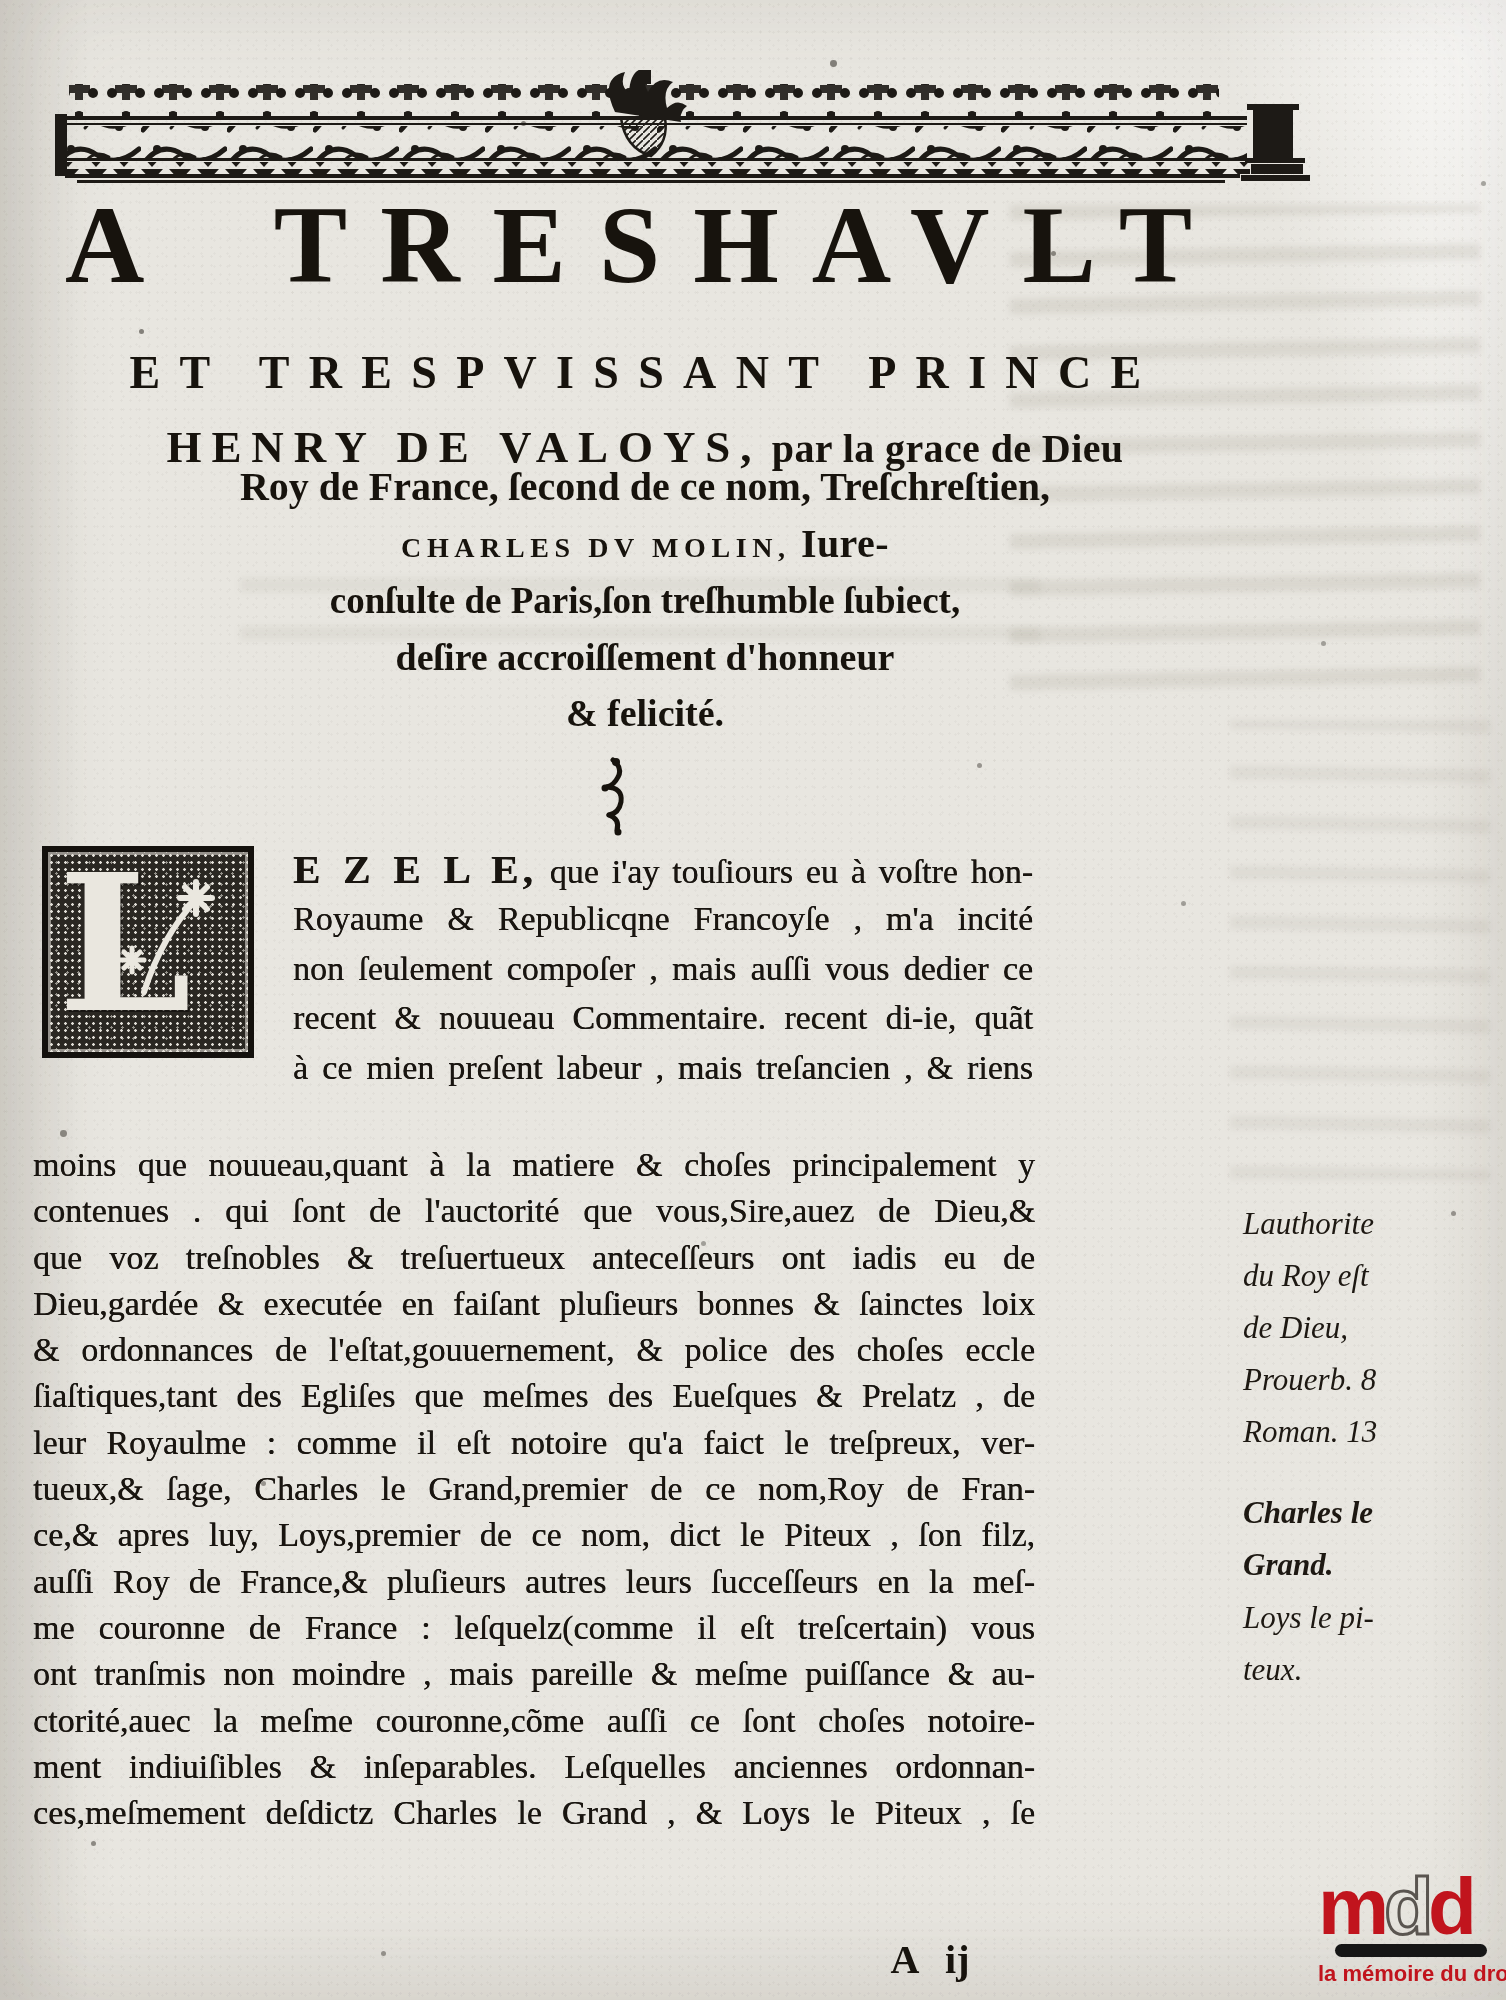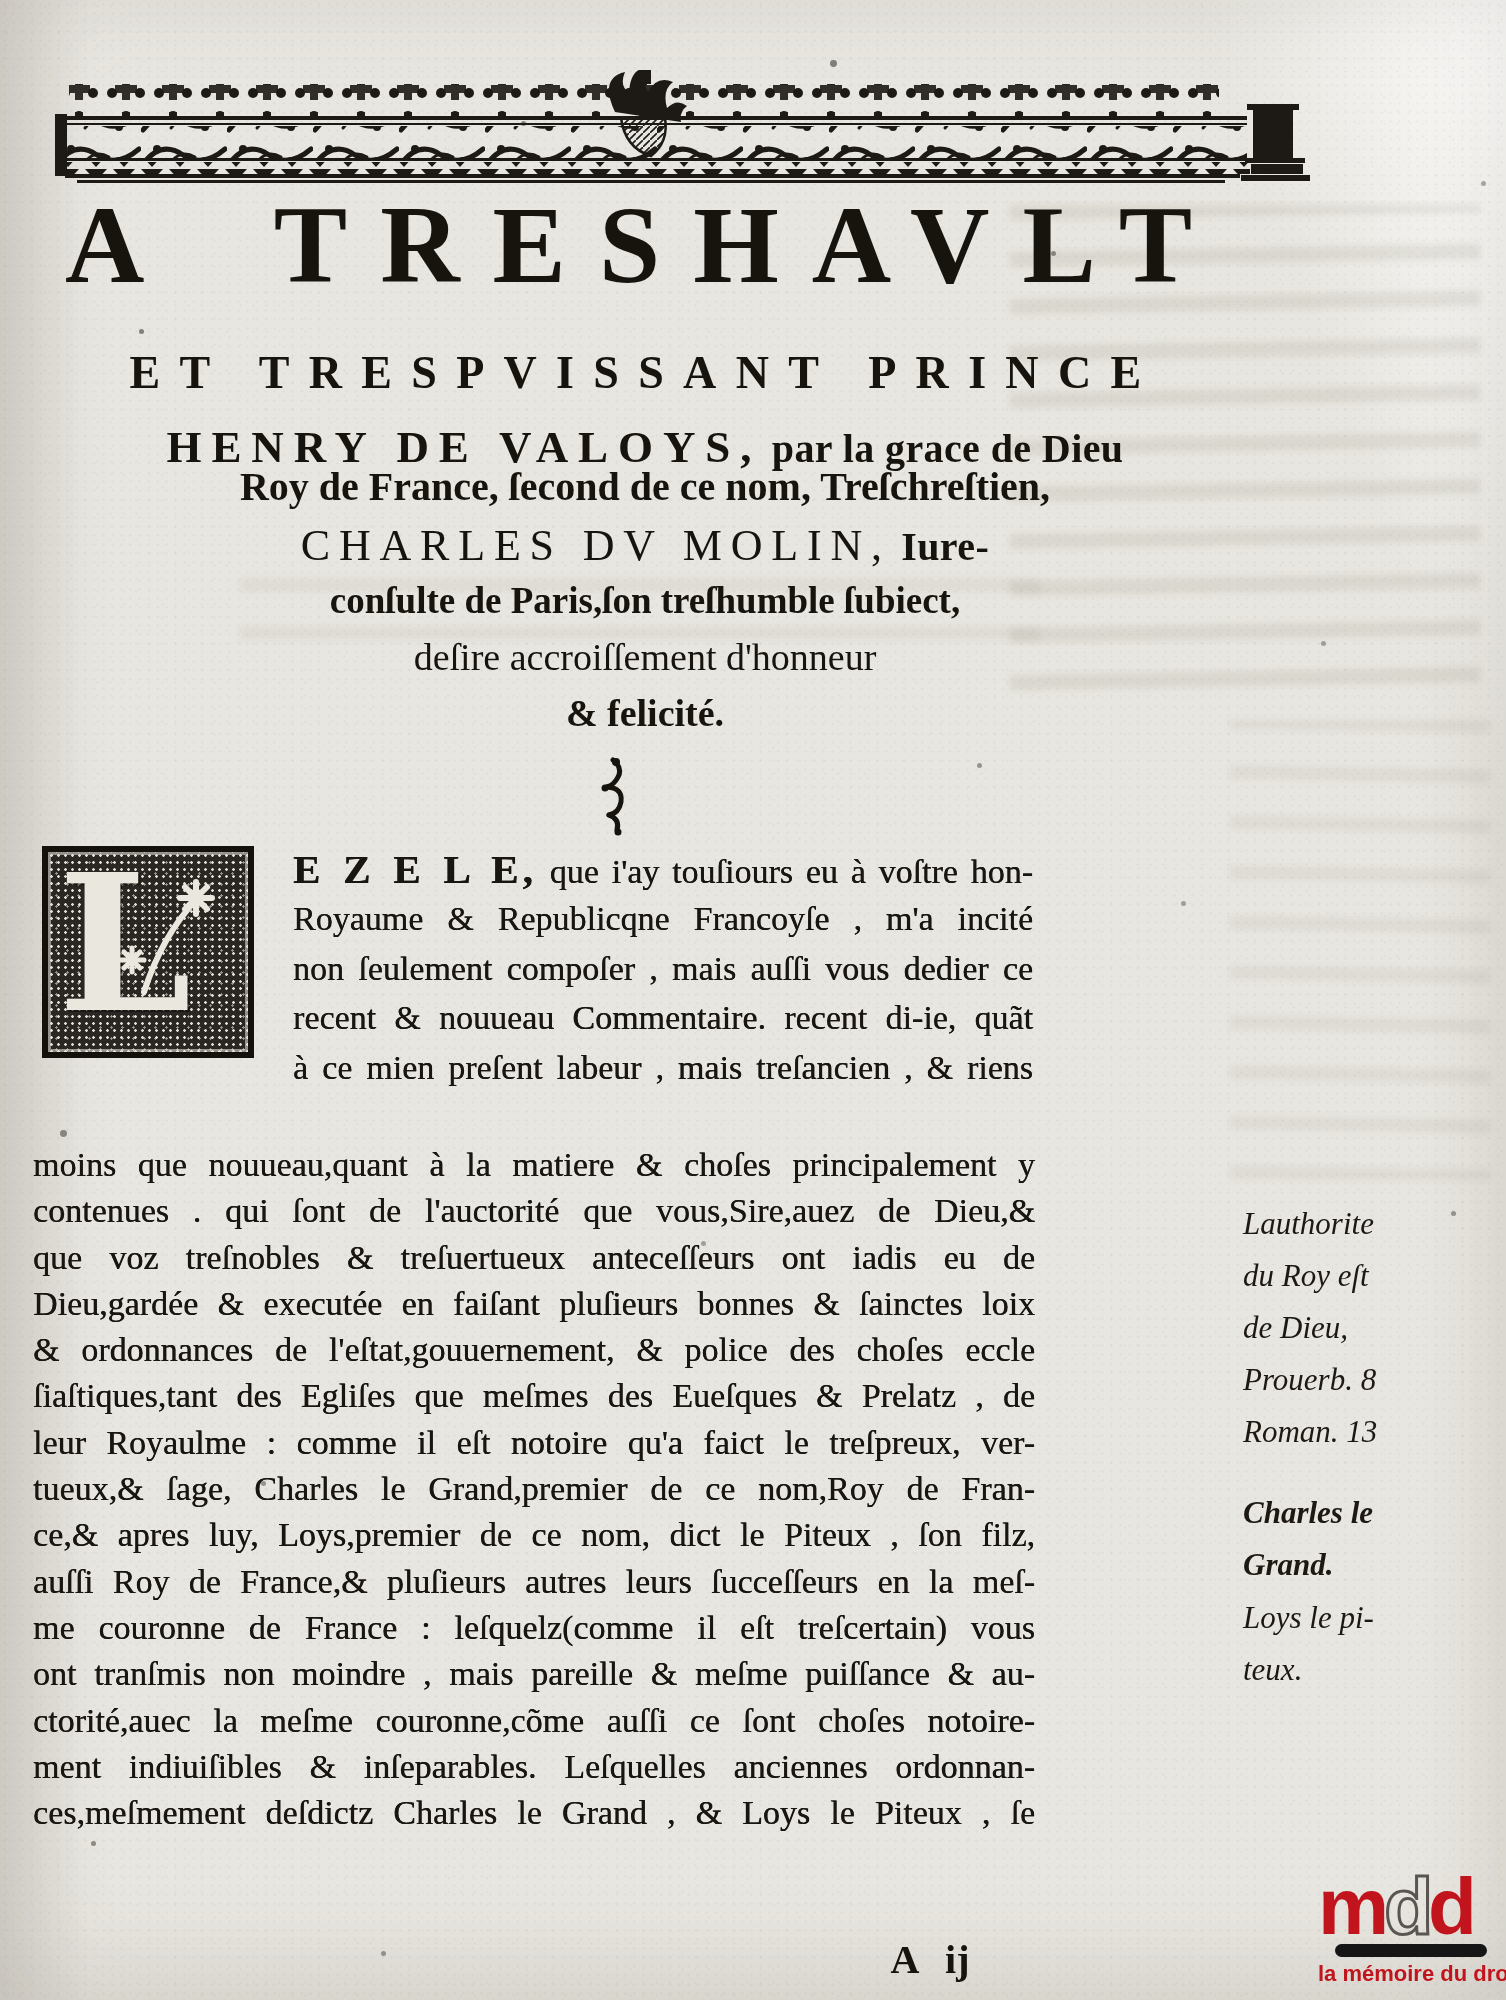--- a/index.html
+++ b/index.html
@@ -18,24 +18,24 @@
   }
   .abs{position:absolute;}
   
   .t-line{left:30px;width:1230px;text-align:center;white-space:nowrap;line-height:1.05;color:#17130d;}
   .t1{top:188px;font-size:110px;font-weight:bold;letter-spacing:.30em;word-spacing:.40em;}
   .t2{top:349px;font-size:46px;font-weight:bold;letter-spacing:.42em;}
   .t3{top:424px;}
   .t4{top:466px;font-size:40px;font-weight:bold;}
   .t5{top:523px;}
   .t6{top:582px;font-size:37px;font-weight:bold;}
-  .t7{top:638px;font-size:38px;font-weight:normal;}
+  .t7{top:638px;font-size:38px;font-weight:bold;}
   .t8{top:694px;font-size:38px;font-weight:bold;}
   .caps-lg{font-size:45px;font-weight:bold;letter-spacing:.22em;}
-  .caps-md{font-size:44px;font-weight:normal;letter-spacing:.20em;}
+  .caps-md{font-size:28px;font-weight:bold;letter-spacing:.20em;}
   .rest{font-size:40px;font-weight:bold;letter-spacing:.01em;}
   
   .tline{
     text-align:justify;text-align-last:justify;
     font-size:34px;color:#191510;
     text-shadow:0.35px 0 0 currentColor;
   }
   .para1{left:293px;top:845px;width:740px;}
   .para1 .tline{height:49.4px;line-height:49.4px;}
   .para2{left:33px;top:1142px;width:1002px;}

